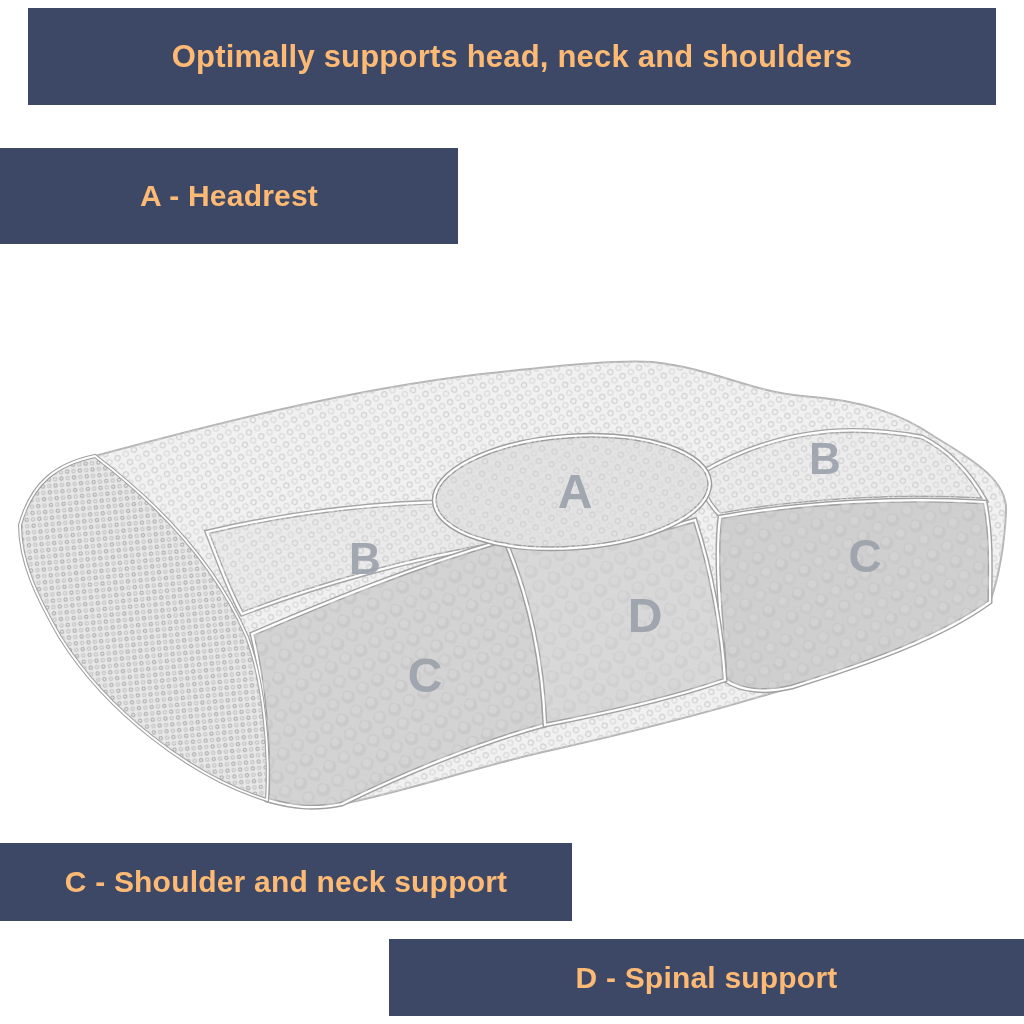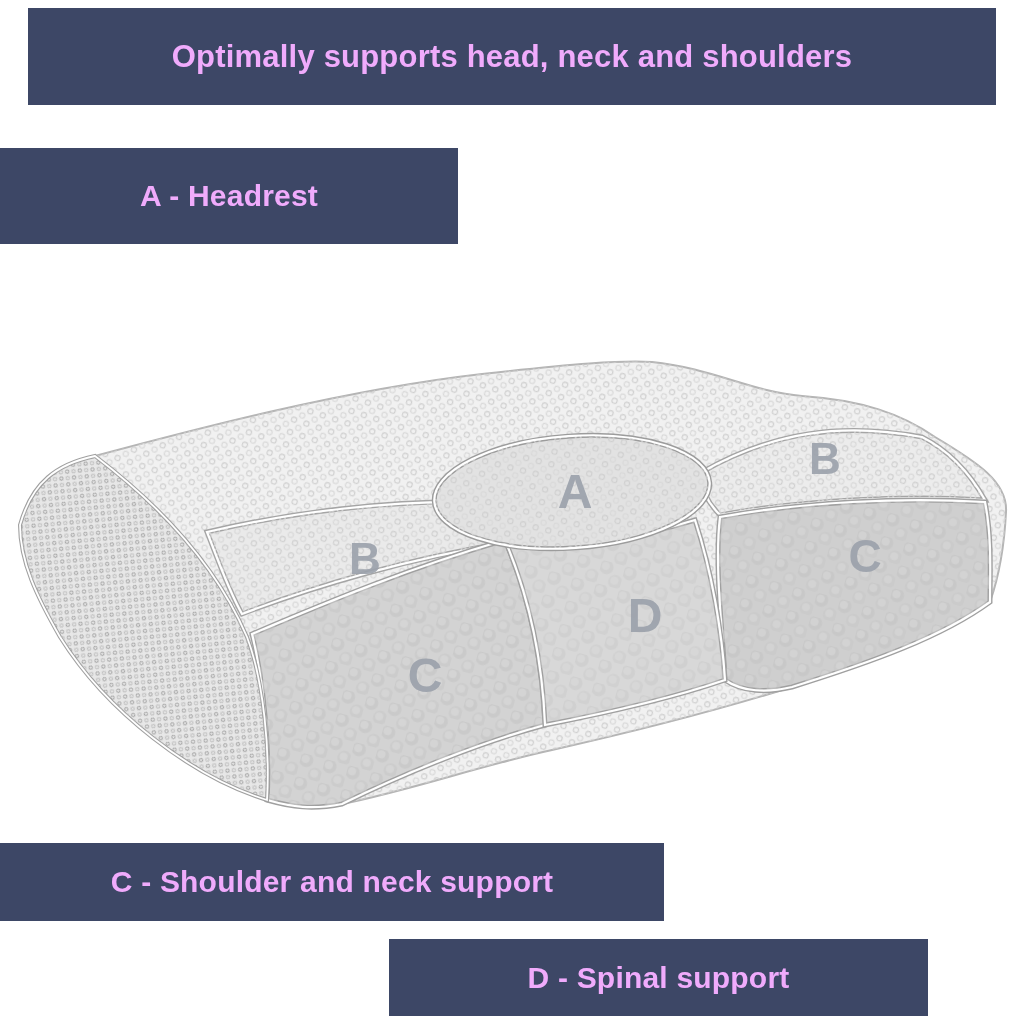--- a/index.html
+++ b/index.html
@@ -11,21 +11,21 @@
   .stage {
     position: relative;
     width: 1024px;
     height: 1024px;
     background: #ffffff;
     overflow: hidden;
   }
   .banner {
     position: absolute;
     background: var(--banner, #3d4766);
-    color: #f0abfc;
+    color: #fdba74;
     display: flex;
     align-items: center;
     justify-content: center;
     font-weight: 700;
     font-size: 30px;
     letter-spacing: 0.2px;
   }
   .banner.title { font-size: 31px; }
   .pillow-wrap {
     position: absolute;
@@ -176,21 +176,21 @@
 
       <text class="zone" x="563" y="156" font-size="48">A</text>
       <text class="zone" x="353" y="222" font-size="44">B</text>
       <text class="zone" x="813" y="122" font-size="44">B</text>
       <text class="zone" x="413" y="340" font-size="48">C</text>
       <text class="zone" x="853" y="220" font-size="46">C</text>
       <text class="zone" x="633" y="280" font-size="48">D</text>
     </svg>
   </div>
 
-  <div class="banner" style="left:0px; top:843px; width:664px; height:78px;">
+  <div class="banner" style="left:0px; top:843px; width:572px; height:78px;">
     <span>C - Shoulder and neck support</span>
   </div>
 
-  <div class="banner" style="left:389px; top:939px; width:539px; height:77px;">
+  <div class="banner" style="left:389px; top:939px; width:635px; height:77px;">
     <span>D - Spinal support</span>
   </div>
 
 </div>
 
 </body></html>

